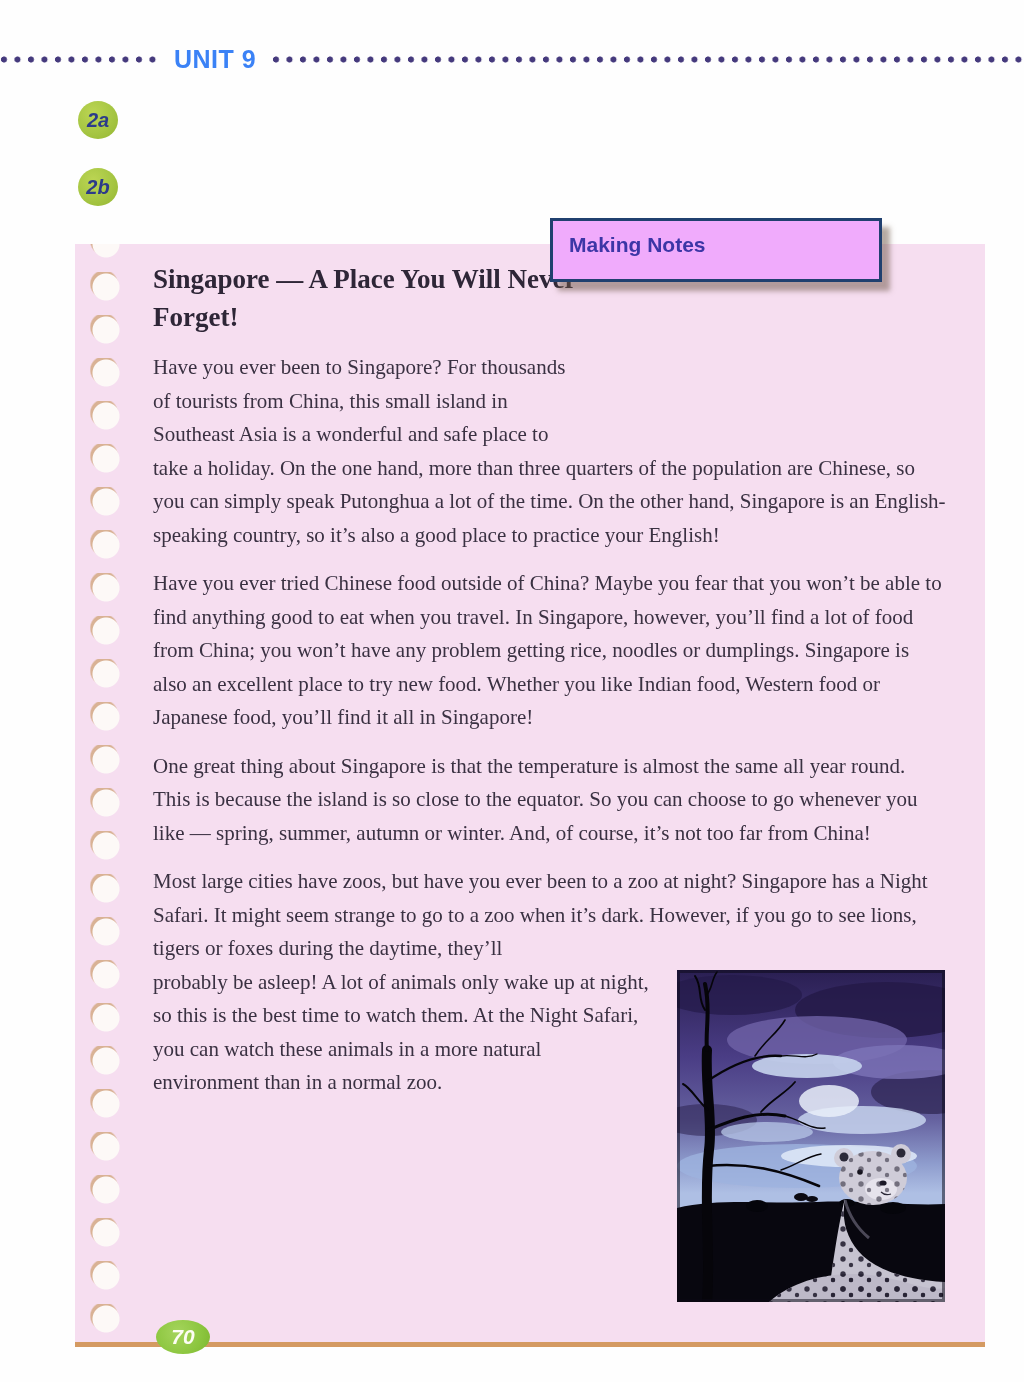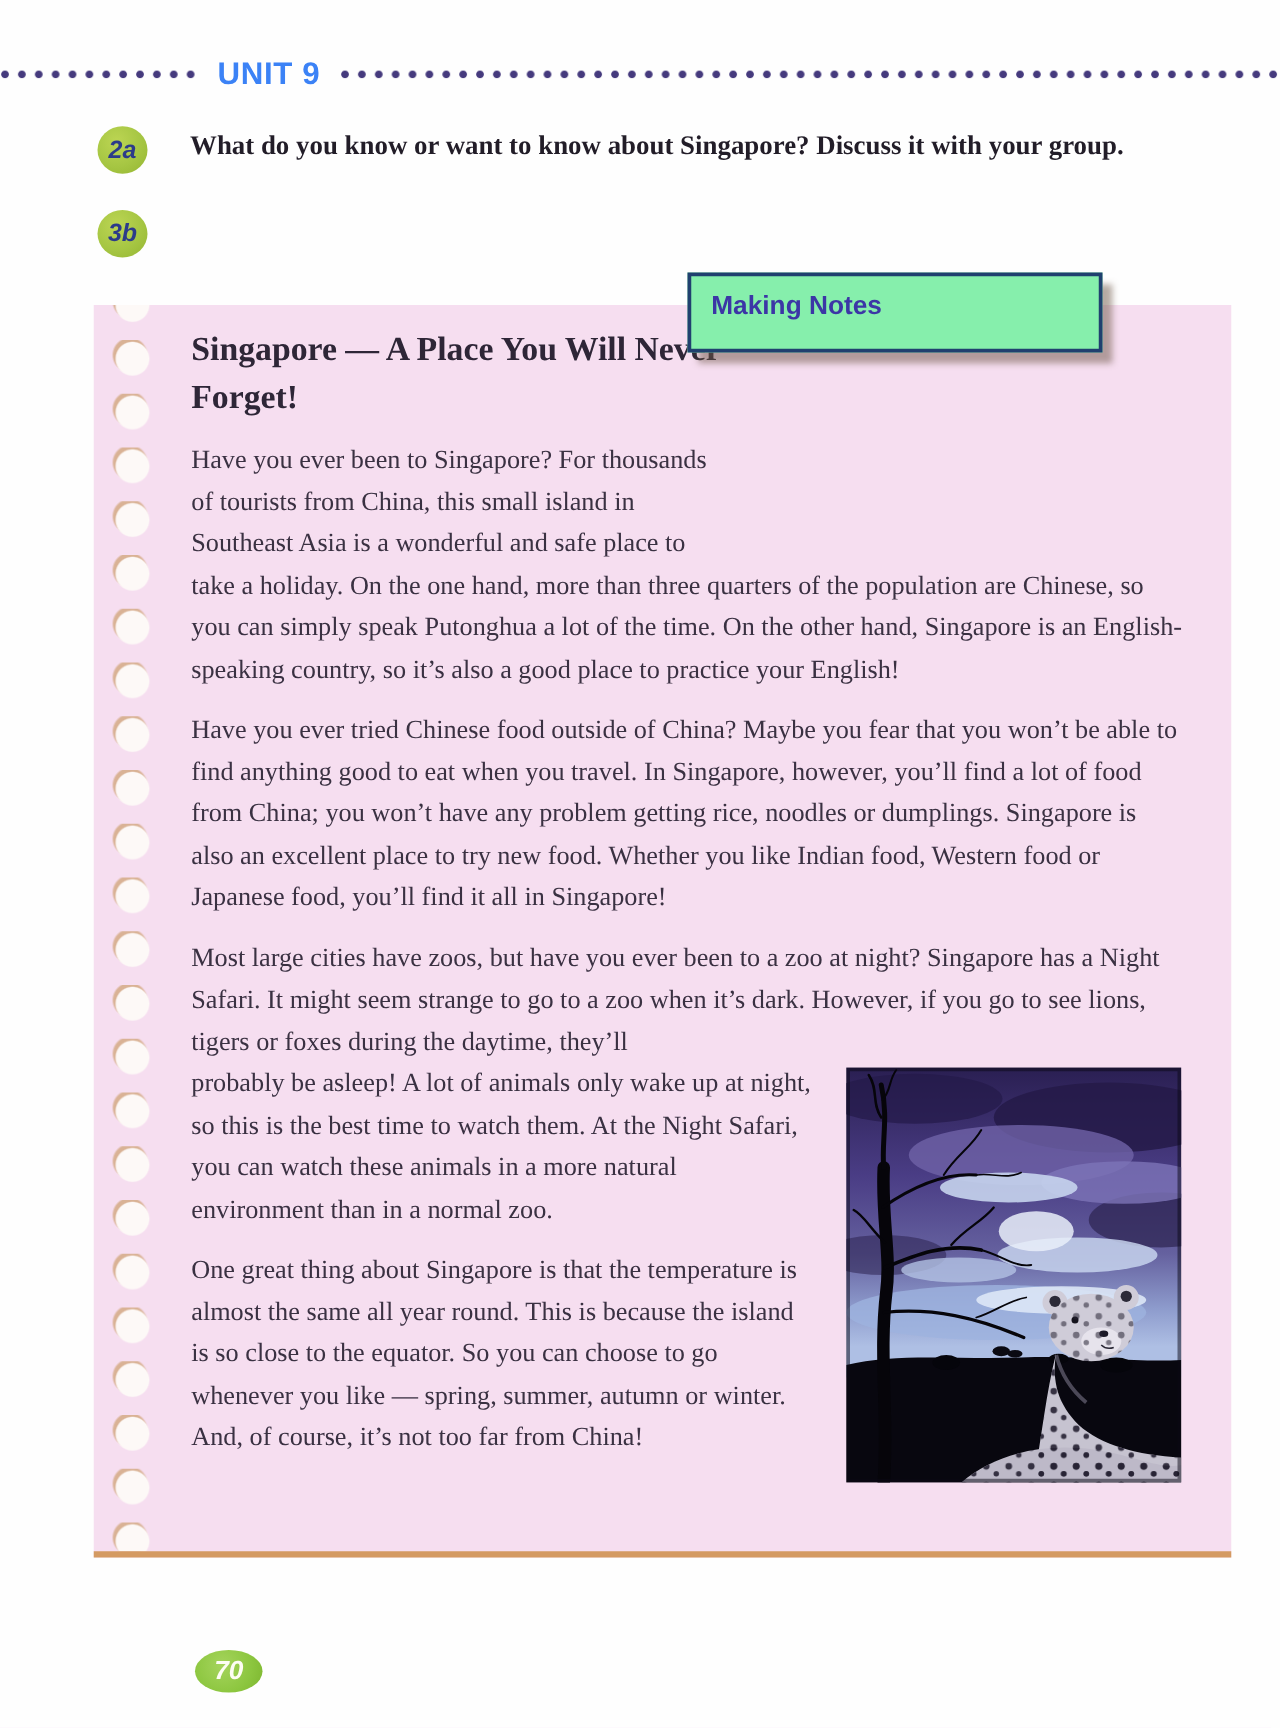--- a/index.html
+++ b/index.html
@@ -76,21 +76,21 @@
   .photo-tilt{
     width:268px;height:332px;transform:rotate(4deg);transform-origin:50% 40%;
     box-shadow:3px 4px 8px rgba(60,40,70,.35);
     background:#1a1430;
   }
   .photo-tilt svg{display:block;}
 
   
   .notes-box{
     position:absolute;top:-26px;left:550px;width:332px;box-sizing:border-box;
-    background:#86efac;
+    background:#f0abfc;
     border:3px solid #20406f;
     padding:12px 14px 14px 16px;
     box-shadow:8px 9px 5px rgba(110,88,72,.5);
     font-family:"Liberation Sans",sans-serif;
   }
   .notes-title{font-weight:bold;font-size:21px;color:#3c36a6;margin-bottom:8px;}
   .notes-body{font-weight:bold;font-size:17.5px;line-height:27px;color:#47449a;}
 
   
   .page-num{
@@ -108,36 +108,37 @@
 <div class="page">
 
   <div class="unit-header">
     <div class="dotrule left"></div>
     <div class="unit-title">UNIT 9</div>
     <div class="dotrule right"></div>
   </div>
 
   <div class="activity">
     <div class="badge">2a</div>
-    <div class="activity-text">What do you know or want to know about Singapore? Discuss it with your group.</div>
   </div>
 
   <div class="activity">
-    <div class="badge">3b</div>
+    <div class="badge">2b</div>
   </div>
 
   <div class="article-wrap">
 
     <div class="panel">
       <div class="notes-spacer"></div>
 
       <h2 class="article-title">Singapore — A Place You Will Never Forget!</h2>
 
       <p>Have you ever been to Singapore? For thousands of tourists from China, this small island in Southeast Asia is a wonderful and safe place to take a holiday. On the one hand, more than three quarters of the population are Chinese, so you can simply speak Putonghua a lot of the time. On the other hand, Singapore is an English-speaking country, so it’s also a good place to practice your English!</p>
       <p>Have you ever tried Chinese food outside of China? Maybe you fear that you won’t be able to find anything good to eat when you travel. In Singapore, however, you’ll find a lot of food from China; you won’t have any problem getting rice, noodles or dumplings. Singapore is also an excellent place to try new food. Whether you like Indian food, Western food or Japanese food, you’ll find it all in Singapore!</p>
+
+      <p>One great thing about Singapore is that the temperature is almost the same all year round. This is because the island is so close to the equator. So you can choose to go whenever you like — spring, summer, autumn or winter. And, of course, it’s not too far from China!</p>
 
       <p>
         <span class="blk">Most large cities have zoos, but have you ever been to a zoo at night? Singapore has a Night Safari. It might seem strange to go to a zoo when it’s dark. However, if you go to see lions, tigers or foxes during the daytime, they’ll</span>
         <span class="photo-float">
           <span class="photo-tilt">
             <svg width="268" height="332" viewBox="0 0 268 332" xmlns="http://www.w3.org/2000/svg">
               <defs>
                 <linearGradient id="sky" x1="0" y1="0" x2="0" y2="1">
                   <stop offset="0" stop-color="#2a1f52"></stop>
                   <stop offset="0.35" stop-color="#4a3d85"></stop>
@@ -204,22 +205,20 @@
                 <path d="M168,228 C164,252 170,270 186,286 C204,302 232,310 268,312 L268,332 L150,332 C156,296 160,260 168,228 Z" fill="url(#spotp)" opacity="0.9"></path>
                 <path d="M92,332 C120,308 160,300 200,306 C228,310 252,322 268,318 L268,332 Z" fill="url(#spotp)" opacity="0.9"></path>
                 <path d="M168,230 C172,246 180,258 192,268" stroke="#8e8aa0" stroke-width="3" opacity="0.5" fill="none"></path>
               </g>
               <rect x="1" y="1" width="266" height="330" fill="none" stroke="rgba(10,8,20,0.5)" stroke-width="4"></rect>
             </svg>
           </span>
         </span>
         <span class="blk">probably be asleep! A lot of animals only wake up at night, so this is the best time to watch them. At the Night Safari, you can watch these animals in a more natural environment than in a normal zoo.</span>
       </p>
-
-      <p>One great thing about Singapore is that the temperature is almost the same all year round. This is because the island is so close to the equator. So you can choose to go whenever you like — spring, summer, autumn or winter. And, of course, it’s not too far from China!</p>
     </div>
 
     <div class="notes-box">
       <div class="notes-title">Making Notes</div>
     </div>
   </div>
 
   <div class="page-num">70</div>
 
 </div>

